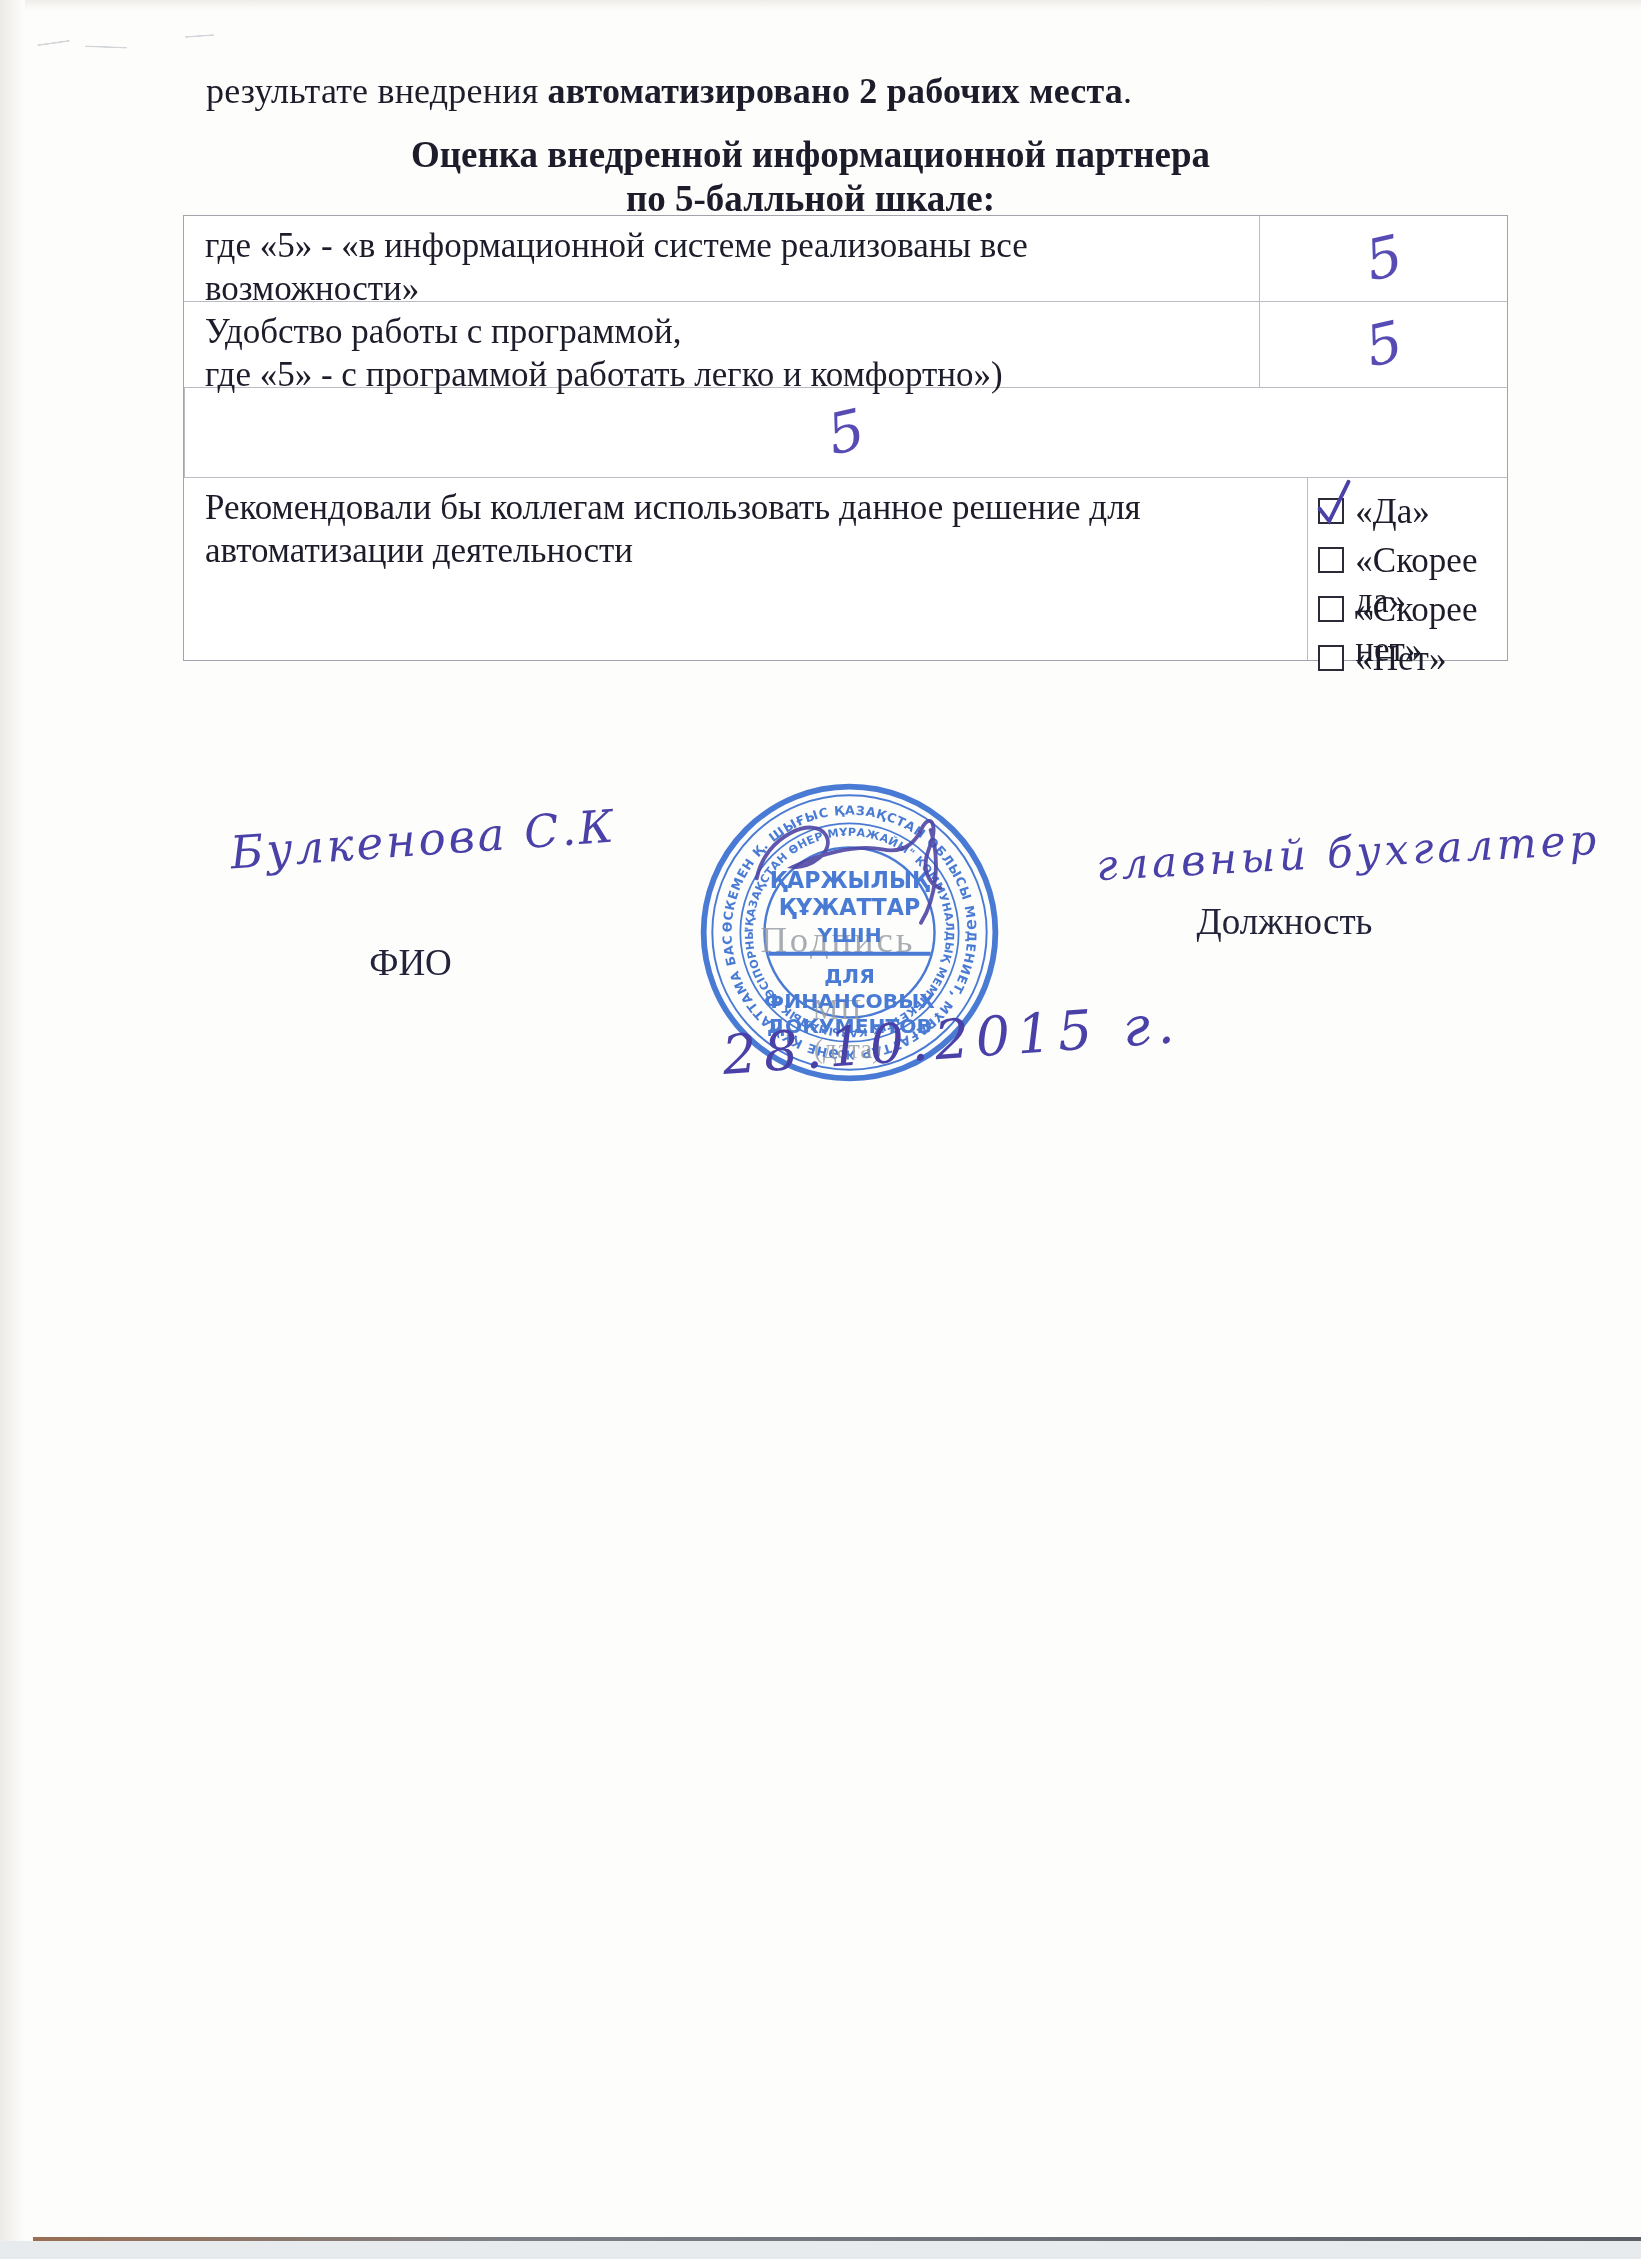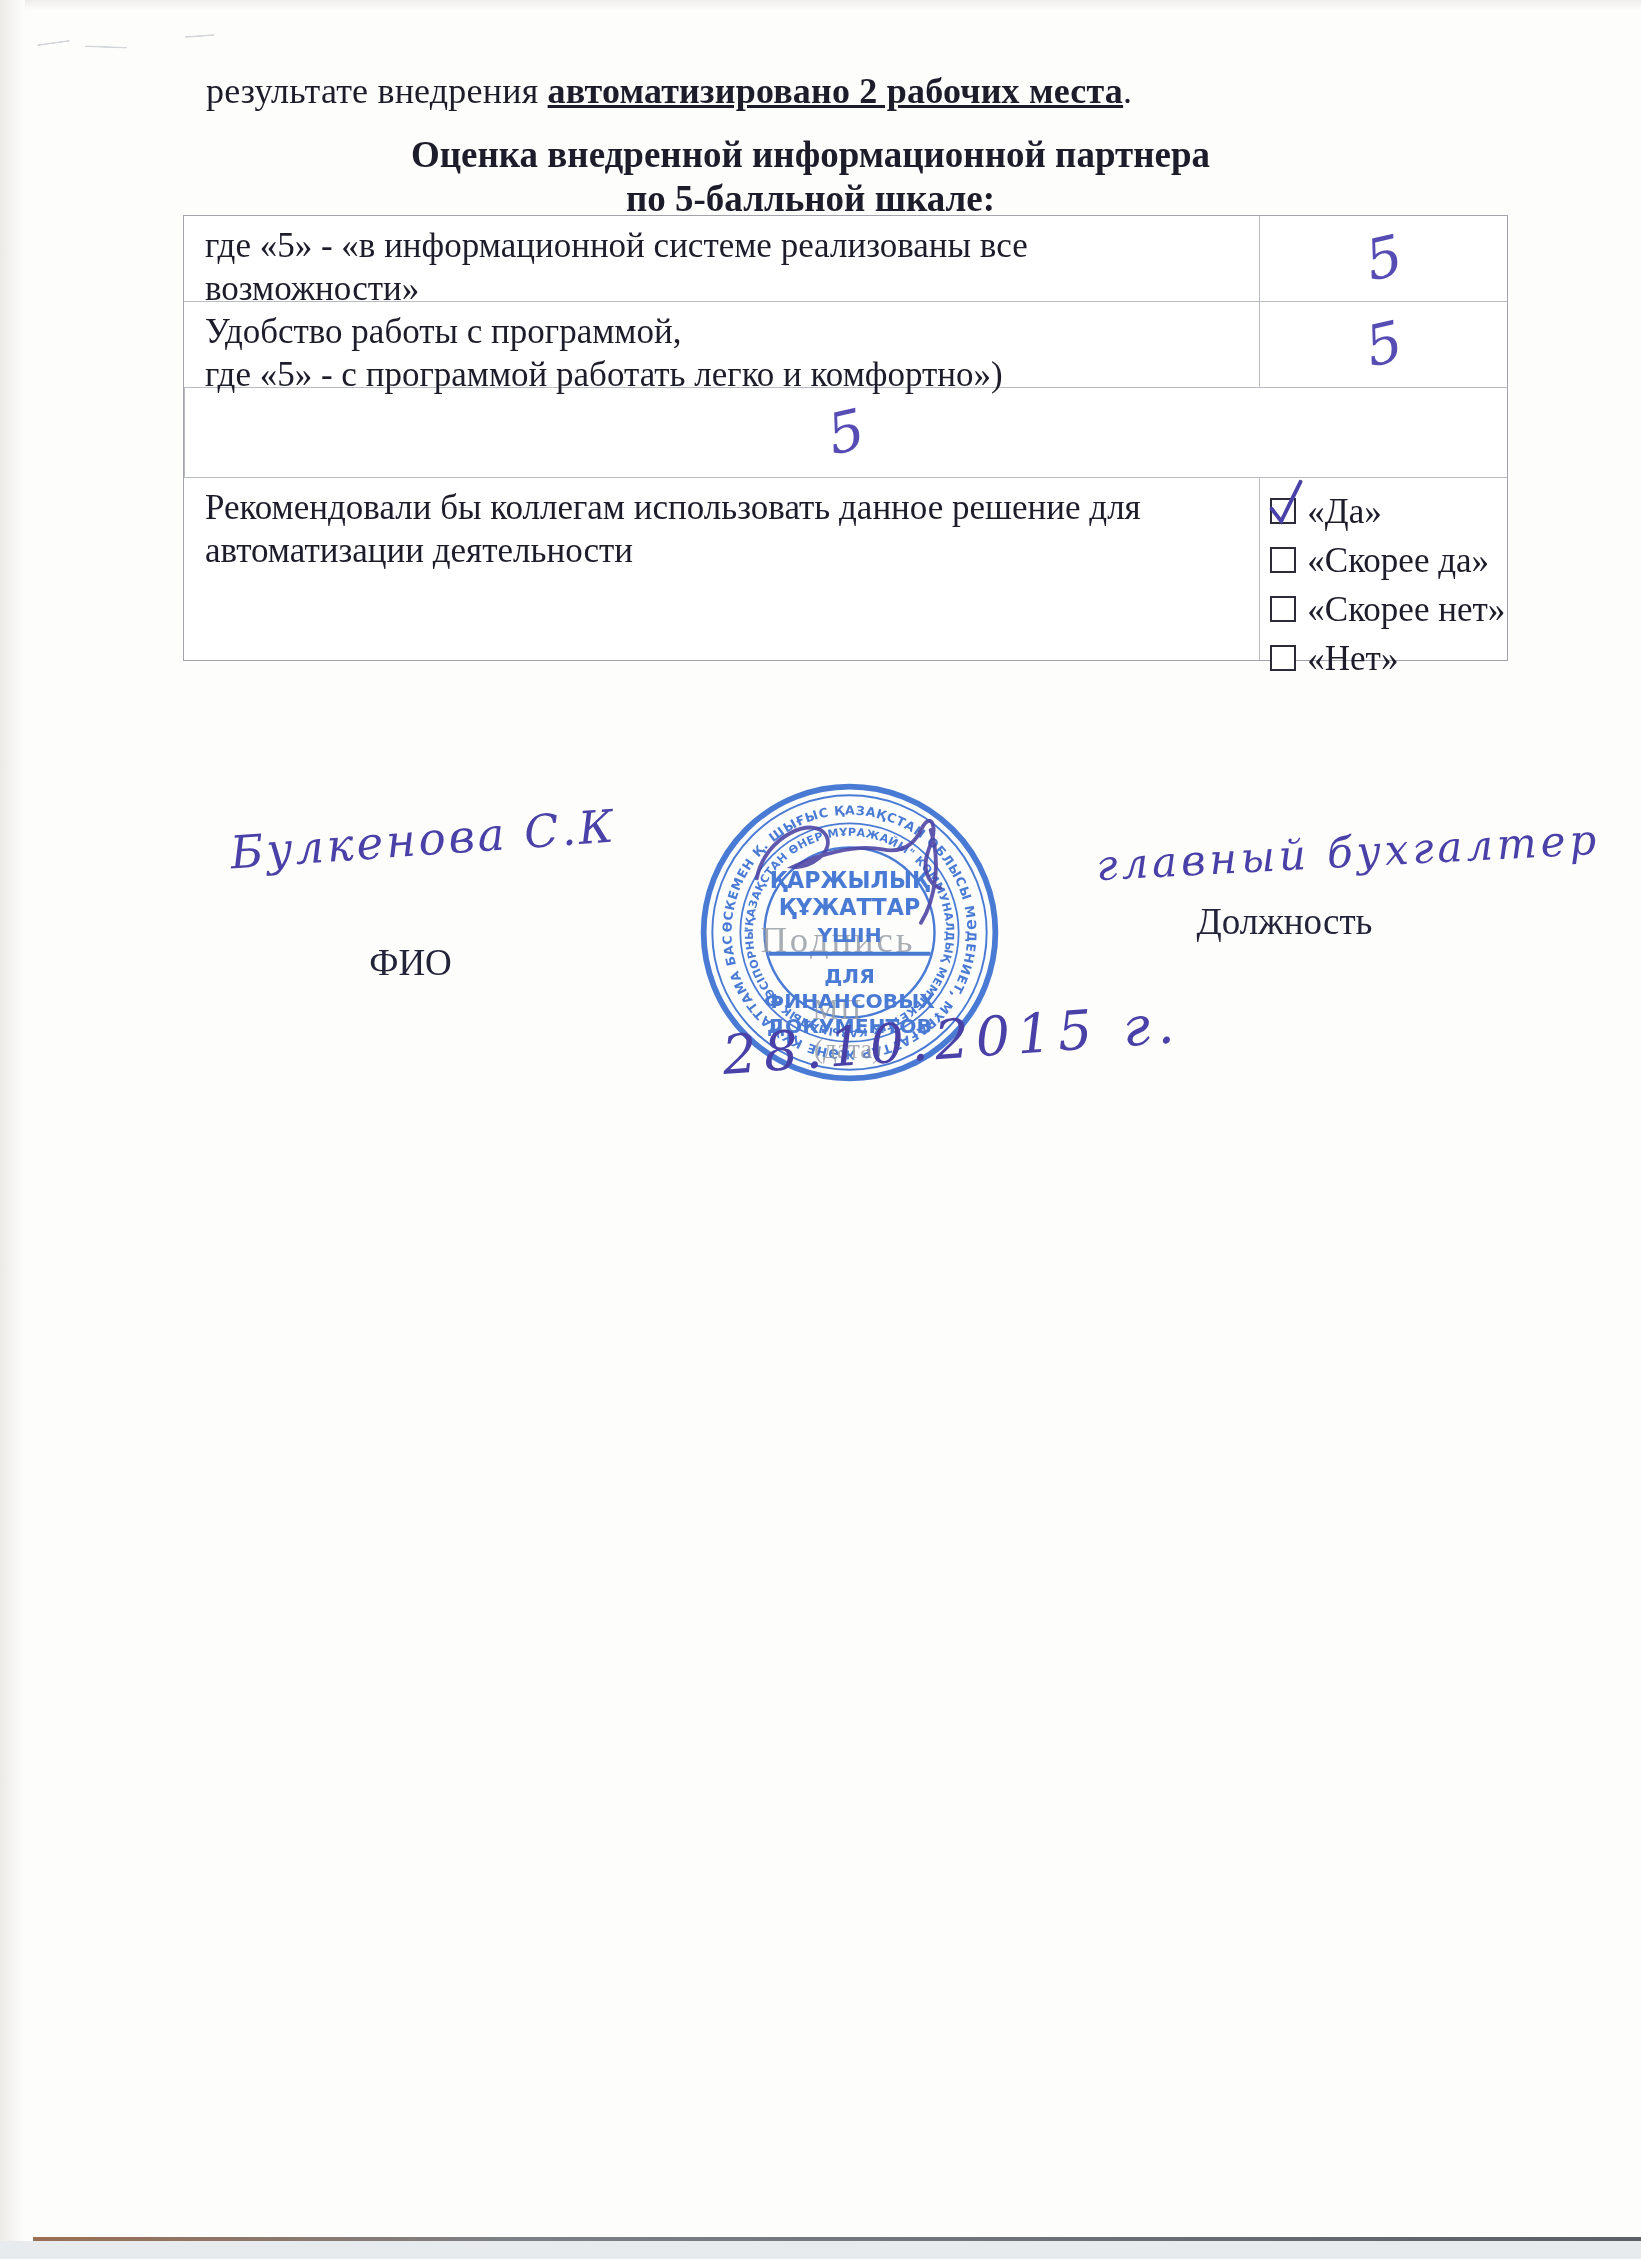--- a/index.html
+++ b/index.html
@@ -5,27 +5,27 @@
   html,body{margin:0;padding:0;background:#e9ebee;}
   .page{
     position:relative;width:1641px;height:2259px;overflow:hidden;
     background:#fdfdfc;
     font-family:"Liberation Serif", serif;
     color:#1c1c2a;
   }
   .abs{position:absolute;}
   
   .intro{left:206px;top:70px;font-size:36px;letter-spacing:0.2px;}
-  .intro b{font-weight:bold;text-decoration:underline;}
+  .intro b{font-weight:bold;}
   
   .title{left:183px;top:133px;width:1255px;text-align:center;font-weight:bold;font-size:37px;line-height:44px;}
   
   .rate-table{left:183px;top:215px;width:1325px;border:1.9px solid #a3a3ab;box-sizing:border-box;background:#fff;}
   .t-row{display:flex;border-bottom:1.9px solid #b9bcc2;}
-  .t-row:last-child{border-bottom:none;}
+  .t-row:last-child{border-bottom:none;gap:48px;}
   .cell-q{width:1075px;box-sizing:border-box;padding:7.7px 19.3px 0 21px;font-size:35px;line-height:43px;}
   .cell-a{flex:1;border-left:1.9px solid #b9bcc2;position:relative;}
   .r1{height:85px;}.r2{height:85px;}.r3{height:89px;}.r4{height:182px;}
   .score{
     position:absolute;left:50%;top:50%;transform:translate(-50%,-52%) rotate(-13deg);
     font-family:"DejaVu Serif", serif;font-style:italic;font-size:56px;color:#564cb4;
   }
   .opts{padding:13.5px 0 0 9.7px;}
   .opt{display:flex;align-items:flex-start;height:49px;font-size:35px;position:relative;}
   .box{width:26px;height:26px;border:2.9px solid #2c2c38;box-sizing:border-box;margin:6.8px 11.6px 0 0;background:#fff;flex:none;}

